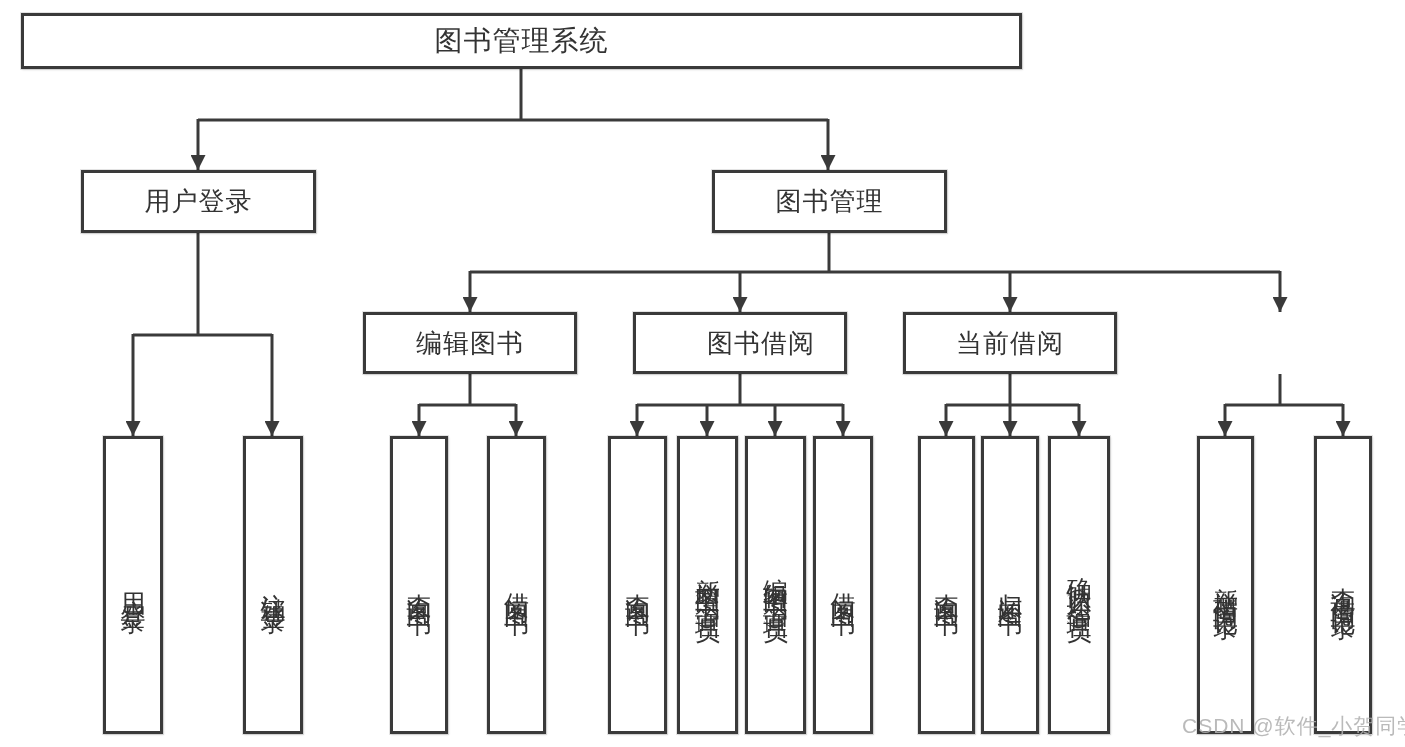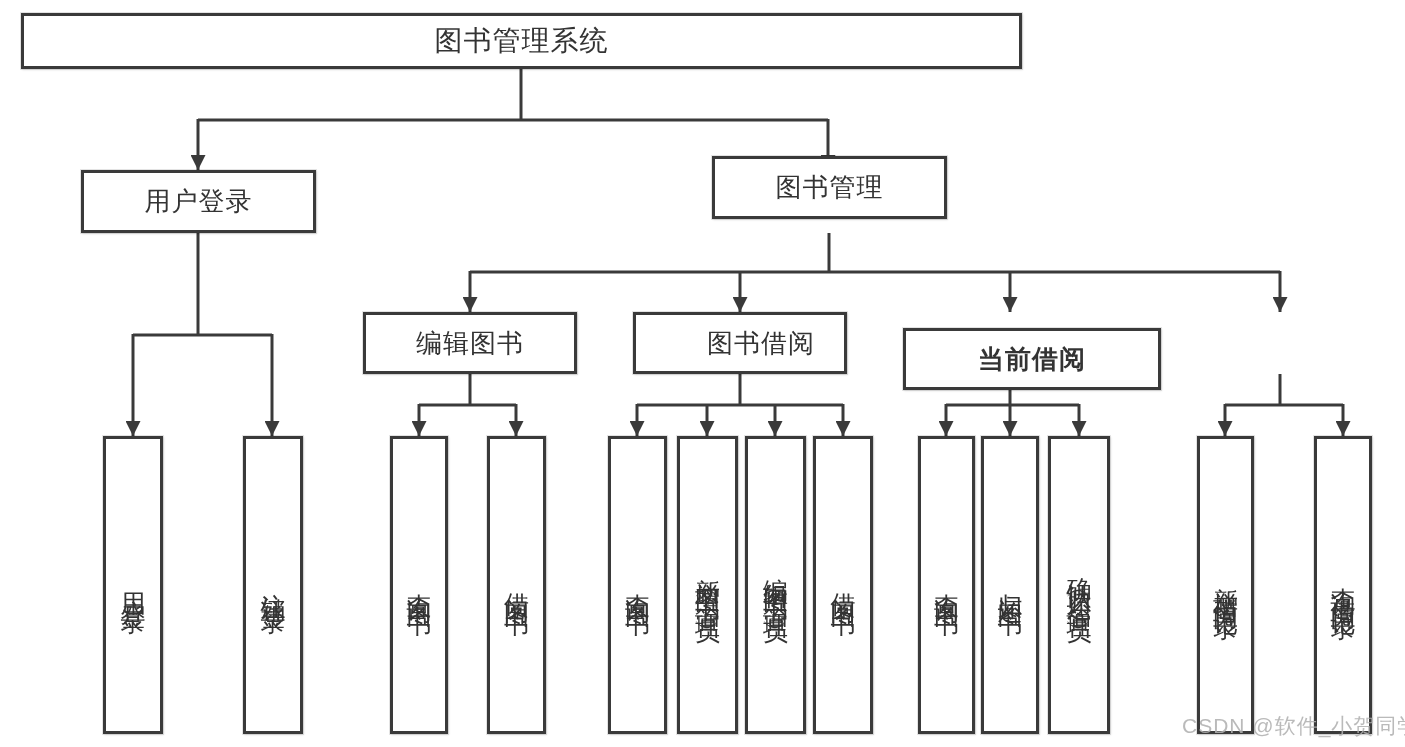--- a/index.html
+++ b/index.html
@@ -106,31 +106,31 @@
     </g>
   </svg>
 
   <div class="box" style="left:21px; top:13px; width:1001px; height:56px;">
     <span class="hlabel root-label">图书管理系统</span>
   </div>
 
   <div class="box" style="left:81px; top:170px; width:235px; height:63px;">
     <span class="hlabel">用户登录</span>
   </div>
-  <div class="box" style="left:712px; top:156px; width:235px; height:63px;">
+  <div class="box" style="left:712px; top:170px; width:235px; height:63px;">
     <span class="hlabel">图书管理</span>
   </div>
 
   <div class="box" style="left:363px; top:312px; width:214px; height:62px;">
     <span class="hlabel">编辑图书</span>
   </div>
   <div class="box" style="left:633px; top:312px; width:214px; height:62px;padding-left:42px;">
     <span class="hlabel">图书借阅</span>
   </div>
-  <div class="box" style="left:903px; top:328px; width:258px; height:62px;font-weight:bold;">
+  <div class="box" style="left:903px; top:312px; width:214px; height:62px;">
     <span class="hlabel">当前借阅</span>
   </div>
 
   <div class="box" style="left:103px; top:436px; width:60px; height:298px;">
     <span class="vtext">用户登录</span>
   </div>
   <div class="box" style="left:243px; top:436px; width:60px; height:298px;">
     <span class="vtext">注销登录</span>
   </div>
 

